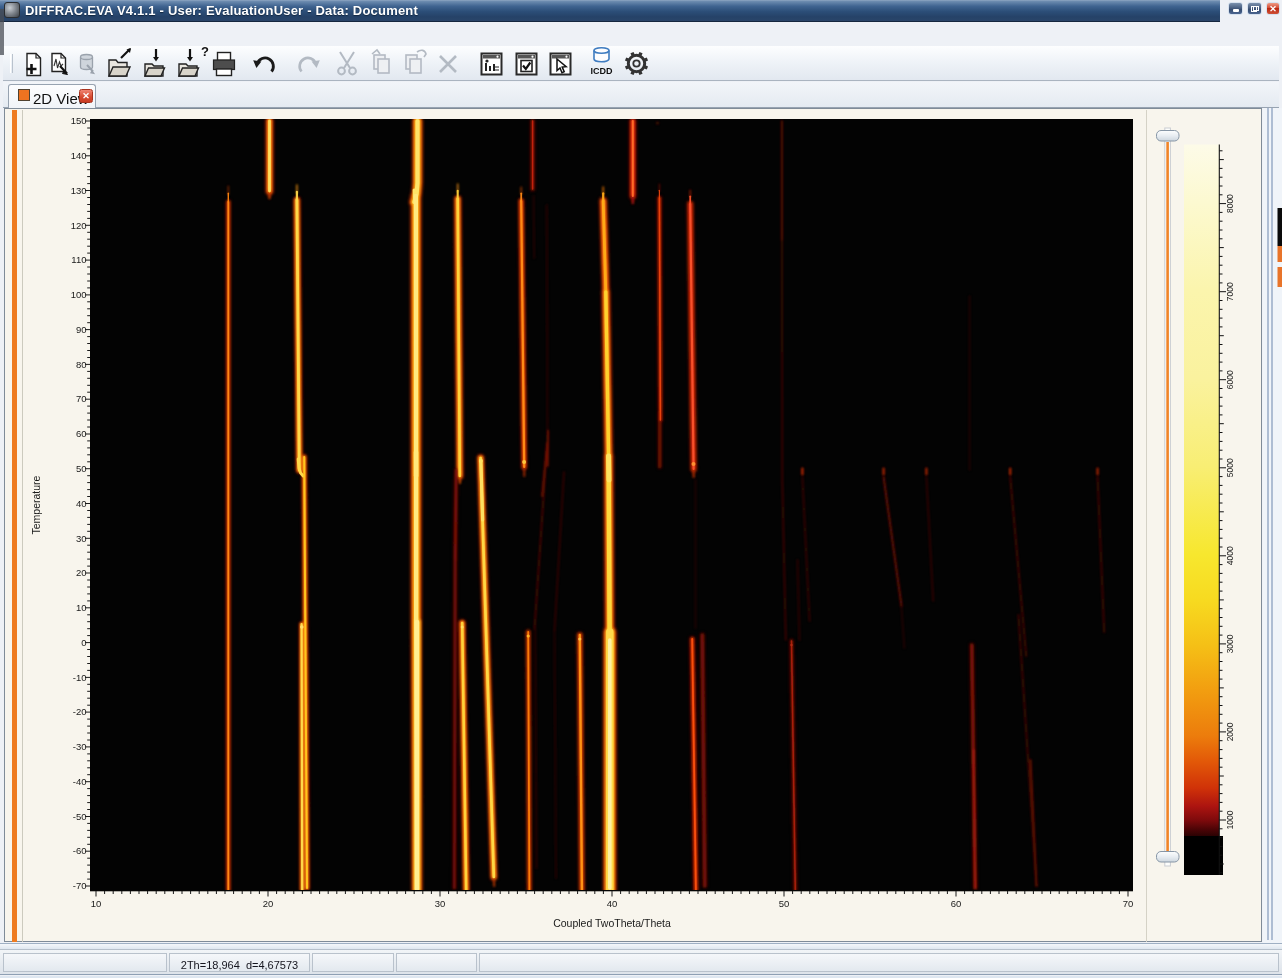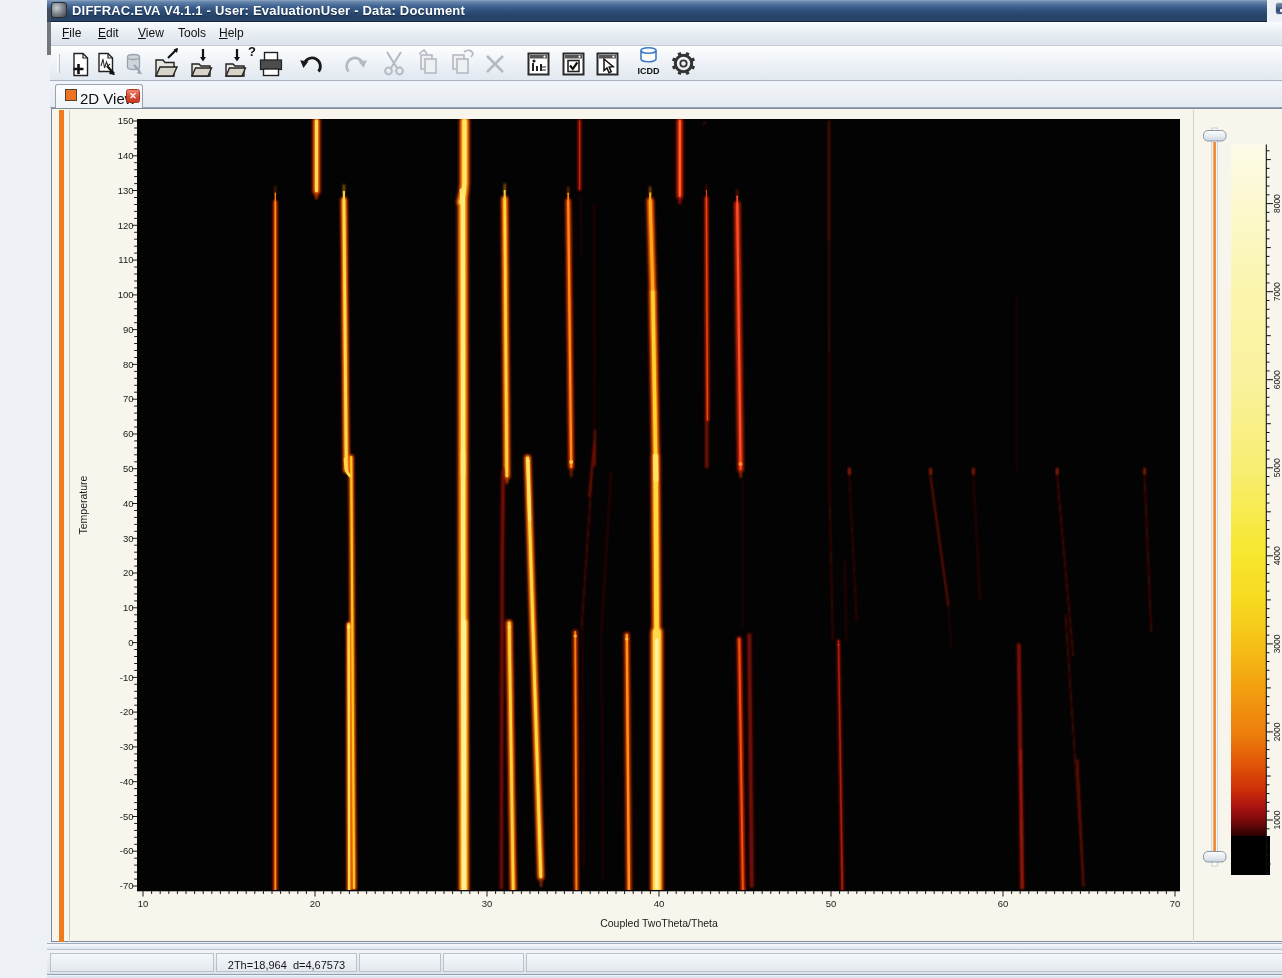--- a/index.html
+++ b/index.html
@@ -1,16 +1,16 @@
 <!DOCTYPE html>
 <html><head><meta charset="utf-8">
 <style>
 * { margin:0; padding:0; box-sizing:border-box; }
 html,body { width:1282px; height:978px; overflow:hidden; background:#eef1f6; font-family:"Liberation Sans", sans-serif; }
-#root { position:relative; width:1220px; height:978px;margin-left:47px; }
+#root { position:relative; width:1220px; height:978px; }
 .abs { position:absolute; }
 
 #title { left:0; top:0; width:100%; height:22px;
   background:linear-gradient(#93a9c4 0%, #6d8cb0 6%, #3f6390 30%, #2c4e78 55%, #254268 80%, #2a4569 100%);
   border-bottom:1px solid #15273f; }
 #title .txt { position:absolute; left:25px; top:3px; color:#fff; font-size:13px; font-weight:bold; letter-spacing:0.2px; text-shadow:0 1px 1px #12263e; }
 #appico { left:4px; top:2px; width:16px; height:16px; border-radius:3px;
   background:radial-gradient(circle at 35% 35%, #c8cdd3 0%, #7d838a 50%, #3a3f45 100%); border:1px solid #2a2d30; }
 .wbtn { position:absolute; top:2px; height:13px; border-radius:3px; border:1px solid #d6e1ee; }
 #bmin { left:1228px; width:15px; background:linear-gradient(#7b91ad, #43597b 50%, #32486a 51%, #4a6590); }
@@ -73,27 +73,20 @@
         <b></b>
       </div>
       <div class="wbtn" id="bmax">
         <i></i>
         <b></b>
       </div>
       <div class="wbtn" id="bclose">
         <span>✕</span>
       </div>
     </div>
-<div class="abs" id="menubar">
-<div class="mi" style="left:12px"><u>F</u>ile</div>
-<div class="mi" style="left:48px"><u>E</u>dit</div>
-<div class="mi" style="left:88px"><u>V</u>iew</div>
-<div class="mi" style="left:128px">Tools</div>
-<div class="mi" style="left:169px"><u>H</u>elp</div>
-</div>
 <div class="abs" id="toolbar">
       <div id="tgrip"></div>
     </div>
 <div class="abs" id="tabrow">
       <div id="tabline"></div>
       <div id="tab">
         <div id="tabsq"></div>
         <div class="t">2D View</div>
         <div id="tabx">✕</div>
       </div>

